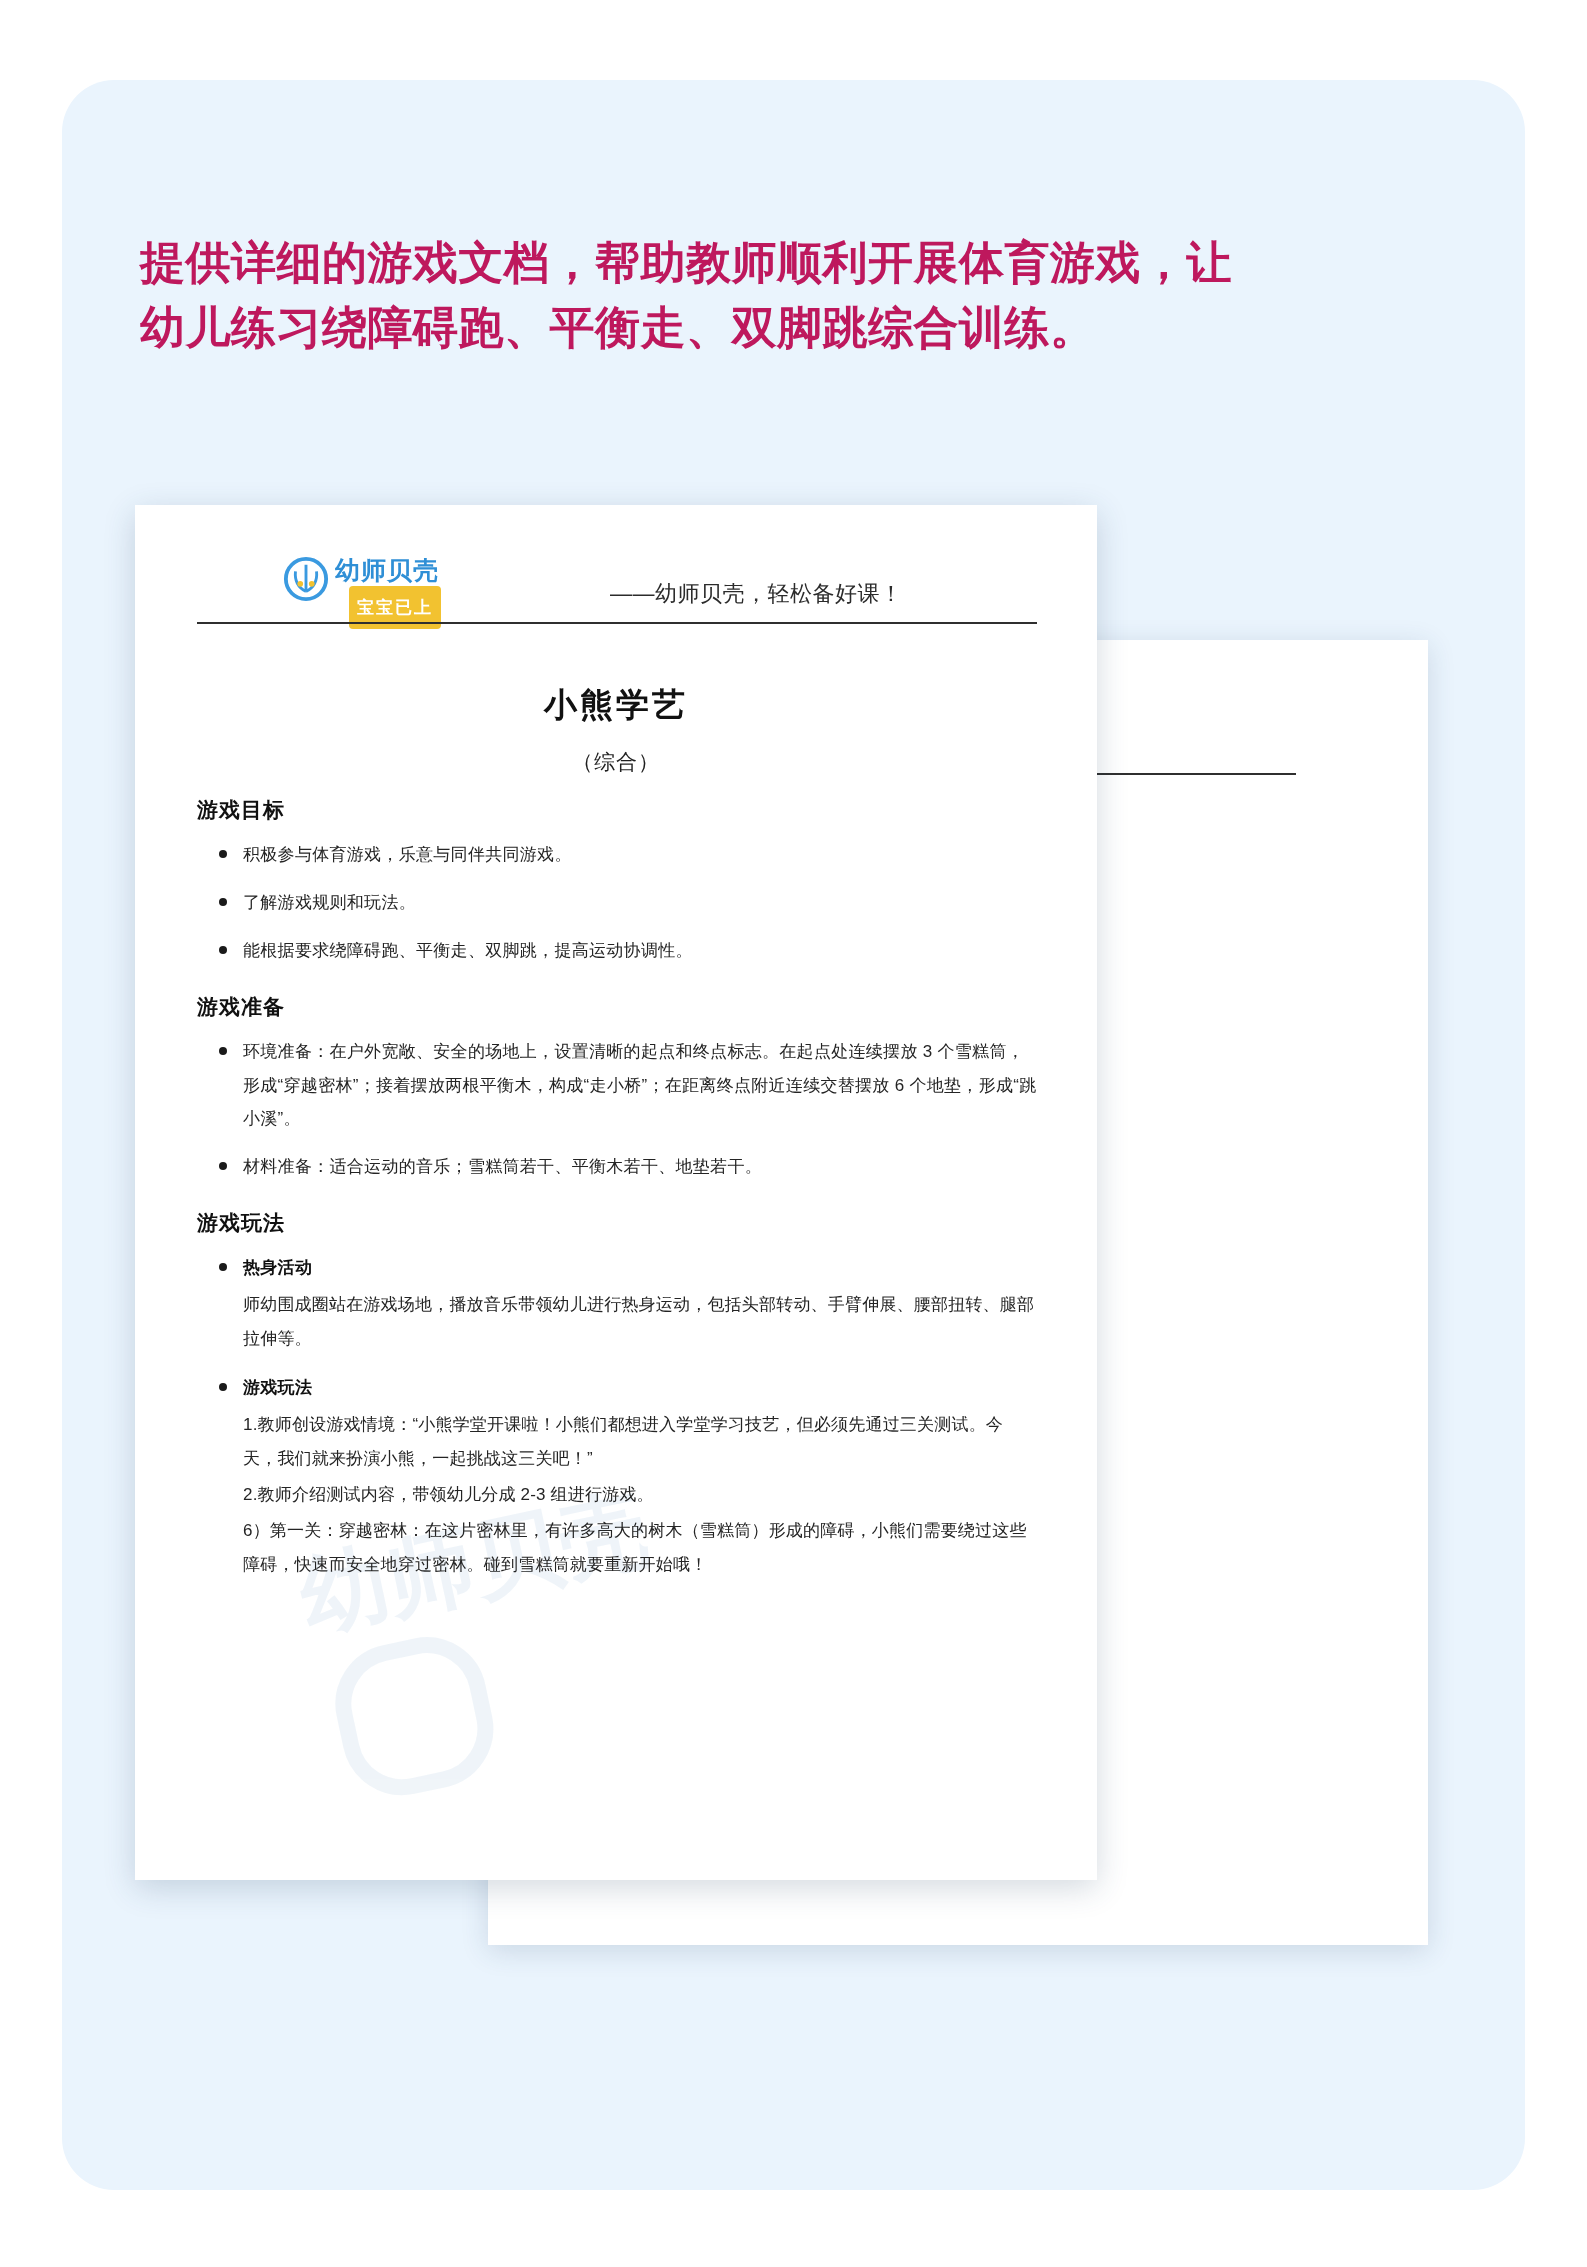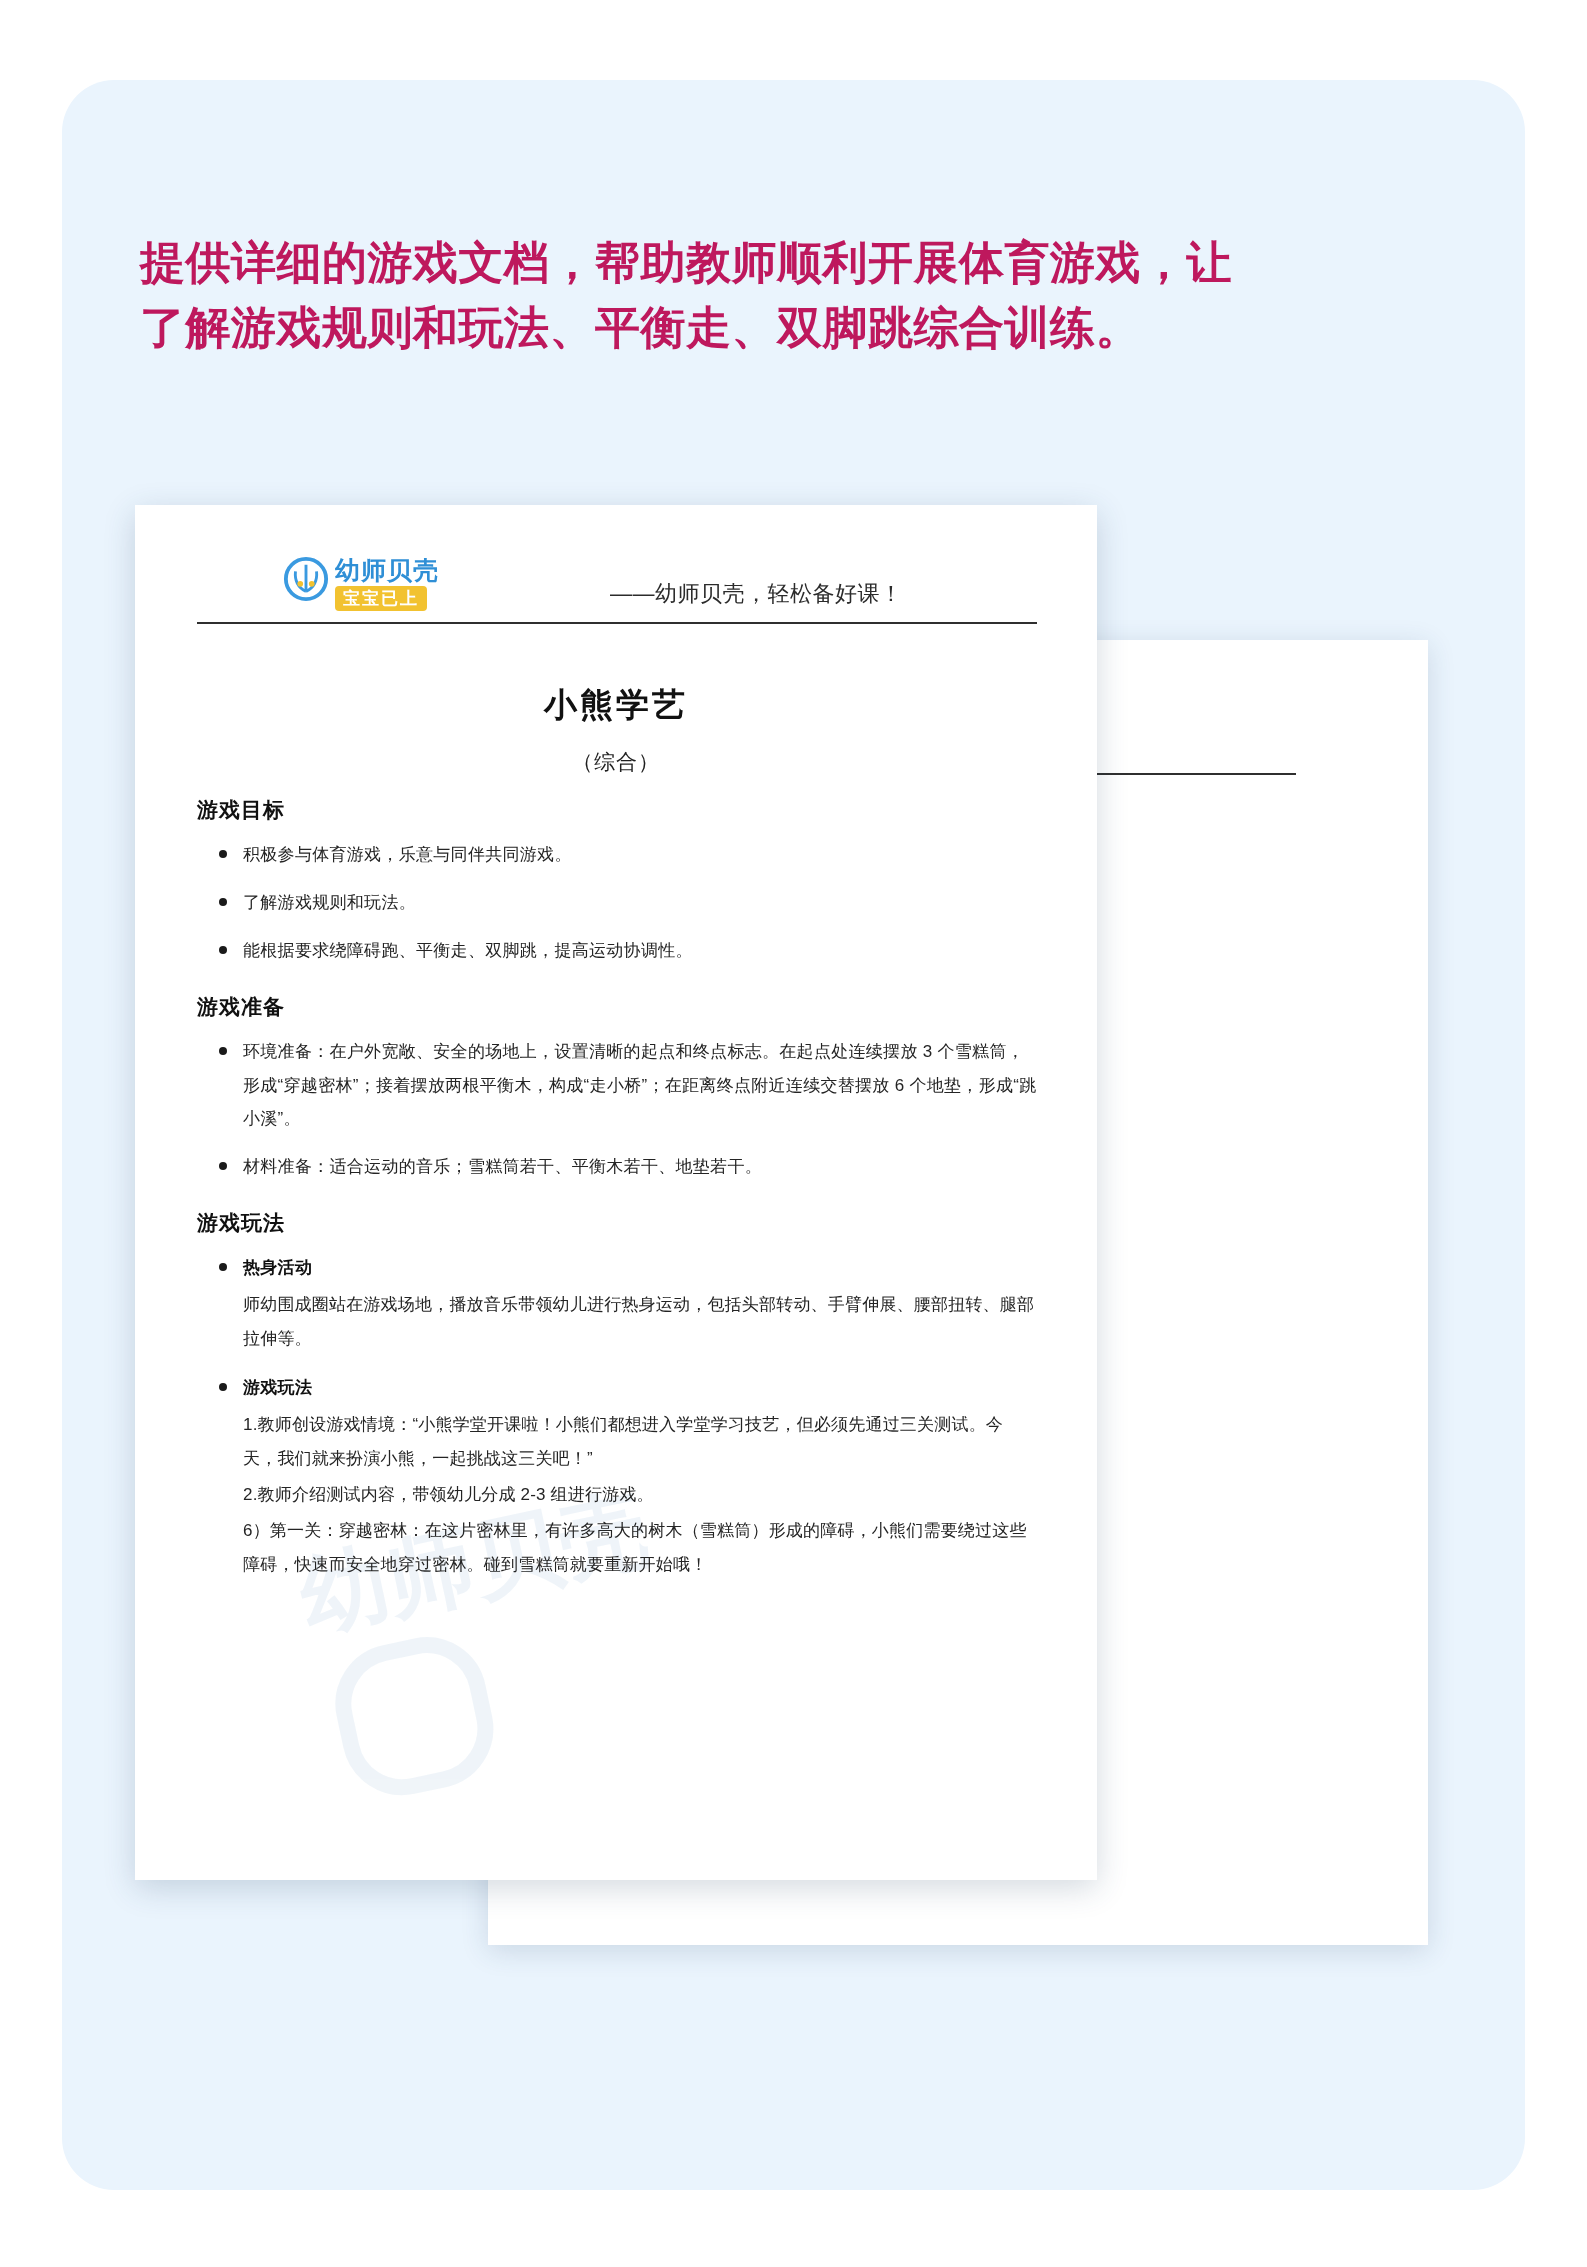--- a/index.html
+++ b/index.html
@@ -134,28 +134,28 @@
     position: absolute;
     left: 52px;
     top: 4px;
     font-size: 25px;
     font-weight: 700;
     color: #2f8fd6;
     letter-spacing: 1px;
   }
   .logo-text-bot {
     position: absolute;
-    left: 52px;
+    left: 66px;
     top: 36px;
     font-size: 17px;
     font-weight: 700;
     color: #ffffff;
     background: #f2c230;
     border-radius: 4px;
-    padding: 1px 8px;
+    padding: 10px 8px;
     letter-spacing: 2px;
   }
   .slogan {
     position: absolute;
     left: 475px;
     top: 74px;
     font-size: 22px;
     color: #2b2b2b;
     letter-spacing: 0.5px;
   }
@@ -241,21 +241,21 @@
 </style>
 </head>
 <body>
 
 <div class="page">
 
   <div class="card"></div>
 
   <div class="headline">
     <div>提供详细的游戏文档，帮助教师顺利开展体育游戏，让</div>
-    <div>了解游戏规则和玩法、平衡走、双脚跳综合训练。</div>
+    <div>幼儿练习绕障碍跑、平衡走、双脚跳综合训练。</div>
   </div>
 
   <div class="sheet-back">
     <div class="inner">
       <div class="back-header">师贝壳，轻松备好课！</div>
       <div class="back-rule"></div>
 
       <div class="back-line" style="left:110px; top:150px;">，保持平衡，不要掉下来。</div>
       <div class="back-line" style="left:110px; top:188px;">需要双脚跳到每一块石头上</div>
       <div class="back-line" style="left:110px; top:298px;">完成三关测试后，从终点返</div>

